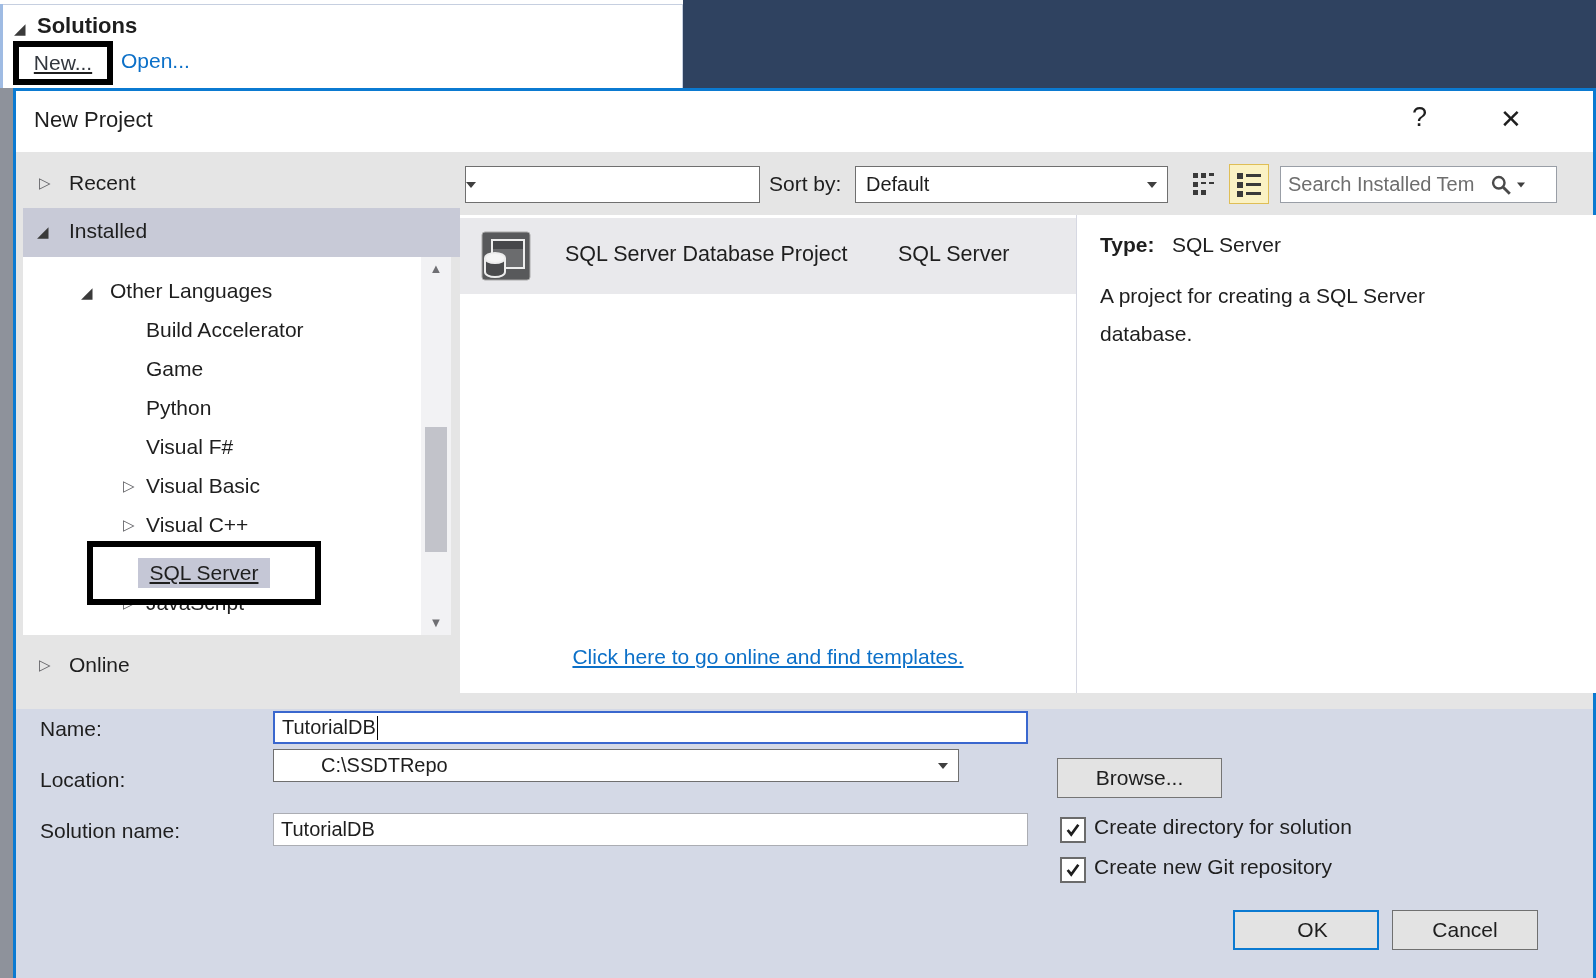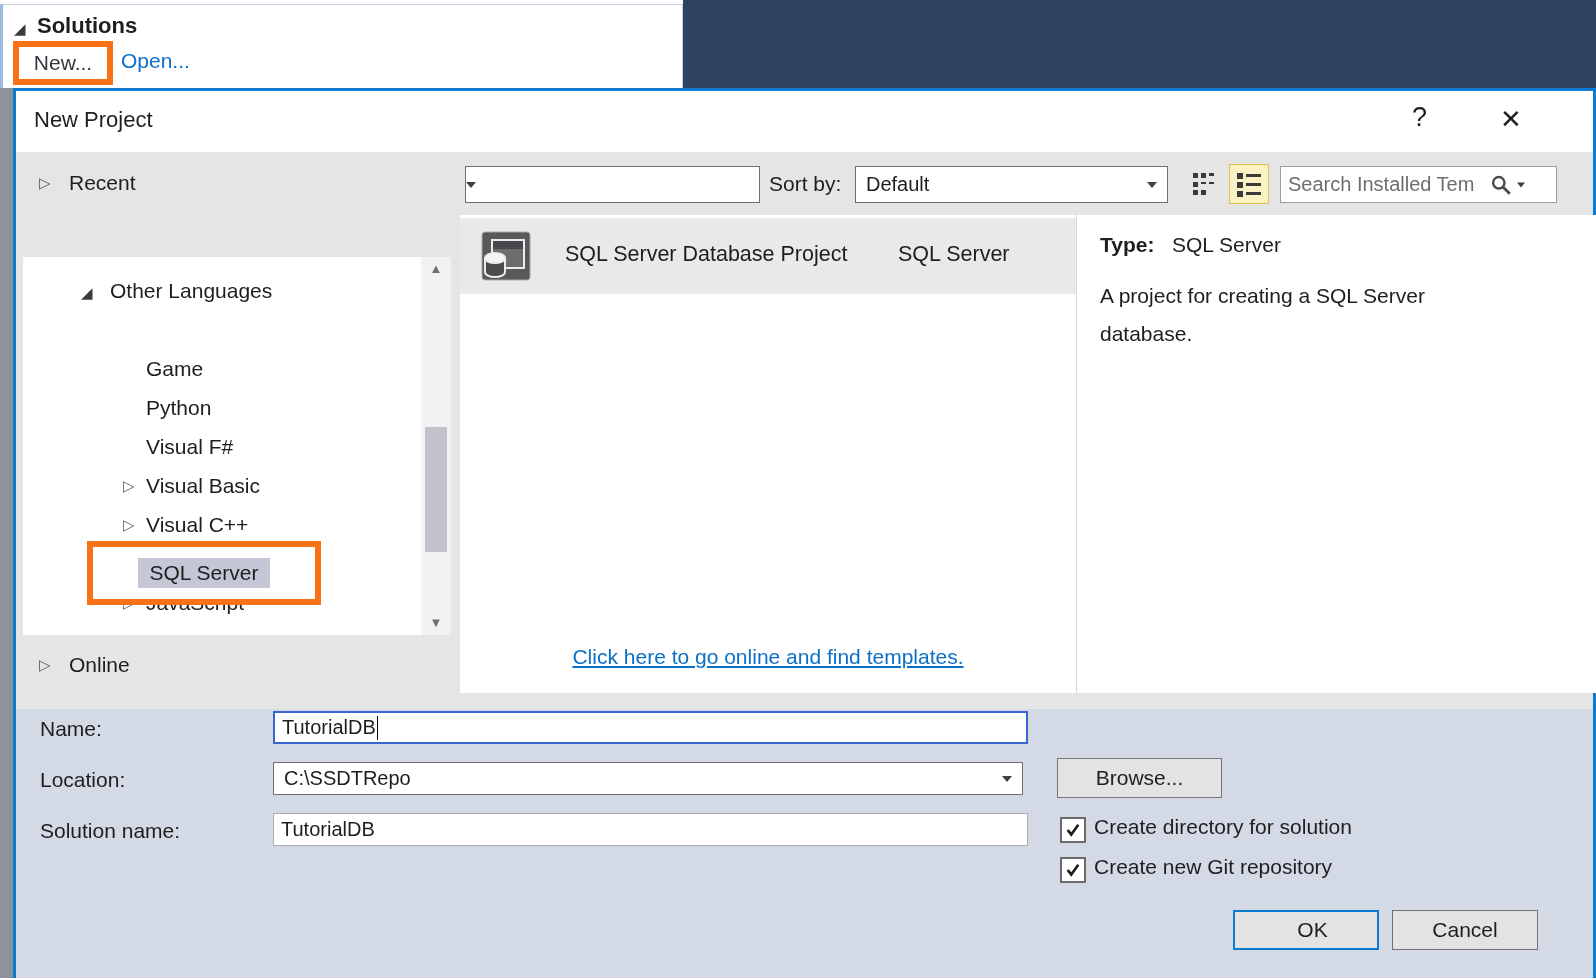--- a/index.html
+++ b/index.html
@@ -10,21 +10,21 @@
   .exp{display:inline-block;font-size:15px;line-height:1;}
   .exp-f{color:#3a3a3a;}
   .exp-h{color:#5e5e62;}
   .exp-f::before{content:"◢";}
   .exp-h::before{content:"▷";}
   .caret-down{width:0;height:0;border-left:5px solid transparent;border-right:5px solid transparent;border-top:6px solid #3f3f3f;}
   .combo{background:#fff;border:1px solid #6f6f6f;display:flex;align-items:center;font-size:20px;}
   .combo .txt{flex:1;padding-left:10px;white-space:nowrap;overflow:hidden;}
   .combo .arr{margin-right:10px;}
   .btn{display:flex;align-items:center;justify-content:center;background:#e3e3e3;font-size:21px;cursor:default;}
-  .redbox{border:6px solid #f97316;}
+  .redbox{border:6px solid #000000;text-decoration:underline;}
   .treelabel{font-size:21px;white-space:nowrap;}
   .cb{width:22px;height:22px;background:#fff;border:2px solid #6b6b6b;display:flex;align-items:center;justify-content:center;}
   .field{background:#fff;display:flex;align-items:center;font-size:20px;}
   .field .txt{padding-left:7px;white-space:nowrap;overflow:hidden;}
   .caret-bar{display:inline-block;width:1px;height:24px;background:#000;margin-left:1px;}
   .scroll-arrow{color:#6f6f73;font-size:13px;text-align:center;line-height:24px;}
 </style>
 </head>
 <body>
 
@@ -49,25 +49,32 @@
       <span class="abs" style="left:18px;top:16px;font-size:22px;">New Project</span>
       <span class="abs" style="left:1396px;top:11px;font-size:27px;color:#1e1e1e;">?</span>
       <span class="abs" style="left:1484px;top:13px;font-size:26px;color:#1e1e1e;">✕</span>
     </div>
 
     <div class="abs" style="left:7px;top:70px;width:437px;height:47px;">
       <span class="abs exp exp-h" style="left:16px;top:14px;"></span>
       <span class="abs row-label" style="left:46px;top:10px;">Recent</span>
     </div>
 
+    <div class="abs" style="left:7px;top:117px;width:437px;height:49px;background:#c8cad7;">
+      <span class="abs exp exp-f" style="left:14px;top:16px;"></span>
+      <span class="abs row-label" style="left:46px;top:11px;">Installed</span>
+    </div>
 
     <div class="abs" style="left:7px;top:166px;width:428px;height:378px;background:#fff;">
       <div class="abs" style="left:0;top:22px;width:396px;height:34px;">
         <span class="abs exp exp-f" style="left:58px;top:6px;"></span>
         <span class="abs treelabel" style="left:87px;top:0;">Other Languages</span>
+      </div>
+      <div class="abs" style="left:0;top:61px;width:396px;height:34px;">
+        <span class="abs treelabel" style="left:123px;top:0;">Build Accelerator</span>
       </div>
       <div class="abs" style="left:0;top:100px;width:396px;height:34px;">
         <span class="abs treelabel" style="left:123px;top:0;">Game</span>
       </div>
       <div class="abs" style="left:0;top:139px;width:396px;height:34px;">
         <span class="abs treelabel" style="left:123px;top:0;">Python</span>
       </div>
       <div class="abs" style="left:0;top:178px;width:396px;height:34px;">
         <span class="abs treelabel" style="left:123px;top:0;">Visual F#</span>
       </div>
@@ -169,21 +176,21 @@
     </div>
 
     <div class="abs" style="left:0;top:618px;width:1577px;height:272px;background:#d4d9e6;">
       <span class="abs row-label" style="left:24px;top:8px;">Name:</span>
       <div class="abs field" style="left:257px;top:2px;width:755px;height:33px;border:2px solid #3a67ce;">
         <span class="txt">TutorialDB</span>
         <span class="caret-bar"></span>
       </div>
 
       <span class="abs row-label" style="left:24px;top:59px;">Location:</span>
-      <div class="abs combo" style="left:257px;top:53px;width:750px;height:33px;">
+      <div class="abs combo" style="left:257px;top:40px;width:686px;height:33px;padding-left:37px;">
         <span class="txt">C:\SSDTRepo</span>
         <span class="arr caret-down"></span>
       </div>
       <div class="abs btn" style="left:1041px;top:49px;width:165px;height:40px;border:1px solid #757575;">
         <span>Browse...</span>
       </div>
 
       <span class="abs row-label" style="left:24px;top:110px;">Solution name:</span>
       <div class="abs field" style="left:257px;top:104px;width:755px;height:33px;border:1px solid #abadb3;">
         <span class="txt">TutorialDB</span>

